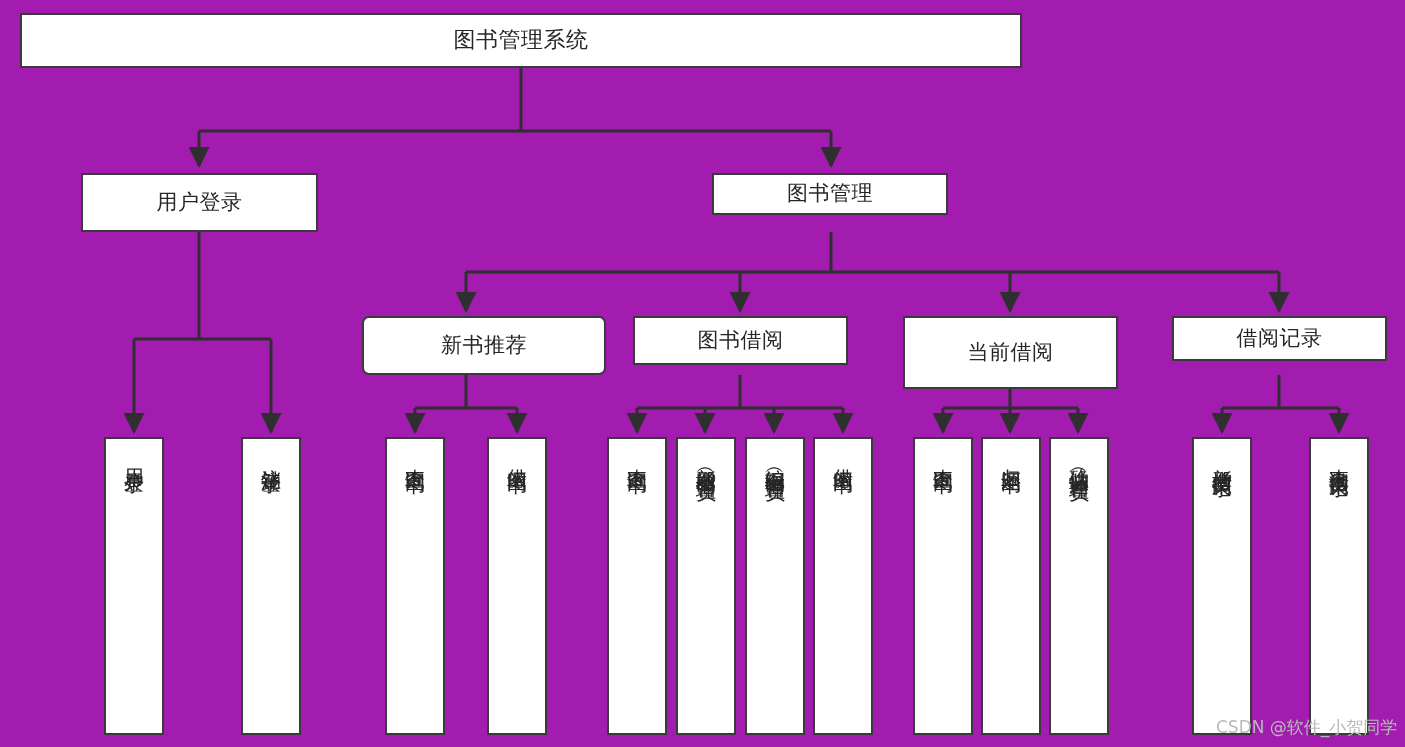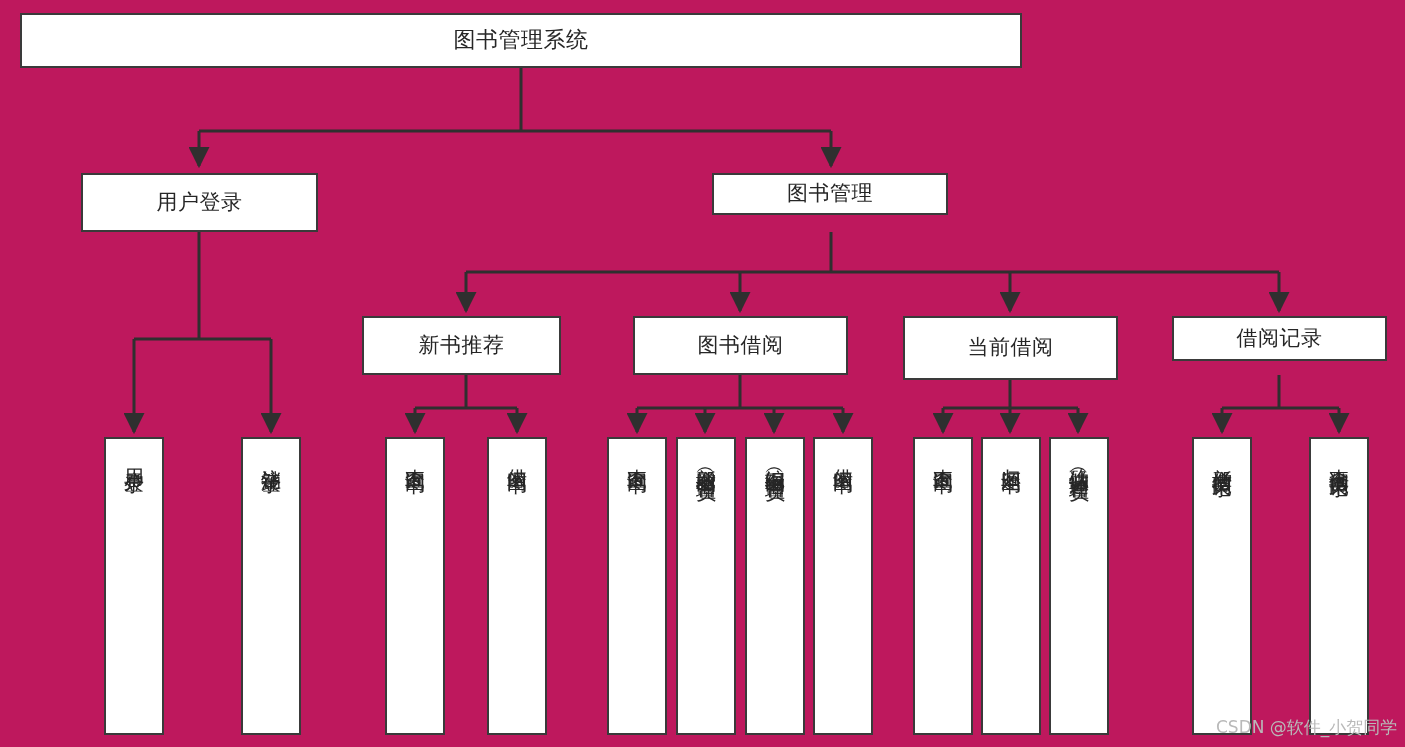--- a/index.html
+++ b/index.html
@@ -8,21 +8,21 @@
     padding: 0;
     background: #ffffff;
   }
   body {
     font-family: "DejaVu Sans", "Liberation Sans", sans-serif;
   }
   #diagram-canvas {
     position: relative;
     width: 1405px;
     height: 747px;
-    background: #be185d;
+    background: #a21caf;
     overflow: hidden;
   }
   #connector-layer {
     position: absolute;
     left: 0;
     top: 0;
     width: 1405px;
     height: 747px;
     pointer-events: none;
   }
@@ -134,27 +134,27 @@
     <span class="node-label">图书管理系统</span>
   </div>
 
   <div class="node horizontal" style="left:81px; top:173px; width:237px; height:59px;">
     <span class="node-label">用户登录</span>
   </div>
   <div class="node horizontal" style="left:712px; top:173px; width:236px; height:42px;">
     <span class="node-label">图书管理</span>
   </div>
 
-  <div class="node horizontal" style="left:362px; top:316px; width:199px; height:59px;">
+  <div class="node horizontal" style="left:362px; top:316px; width:244px; height:59px;border-radius:7px;">
     <span class="node-label">新书推荐</span>
   </div>
-  <div class="node horizontal" style="left:633px; top:316px; width:215px; height:59px;">
+  <div class="node horizontal" style="left:633px; top:316px; width:215px; height:49px;">
     <span class="node-label">图书借阅</span>
   </div>
-  <div class="node horizontal" style="left:903px; top:316px; width:215px; height:64px;">
+  <div class="node horizontal" style="left:903px; top:316px; width:215px; height:73px;">
     <span class="node-label">当前借阅</span>
   </div>
   <div class="node horizontal" style="left:1172px; top:316px; width:215px; height:45px;">
     <span class="node-label">借阅记录</span>
   </div>
 
   <div class="node vertical" style="left:104px; top:437px; width:60px; height:298px;">
     <span class="node-label">用户登录</span>
   </div>
   <div class="node vertical" style="left:241px; top:437px; width:60px; height:298px;">

